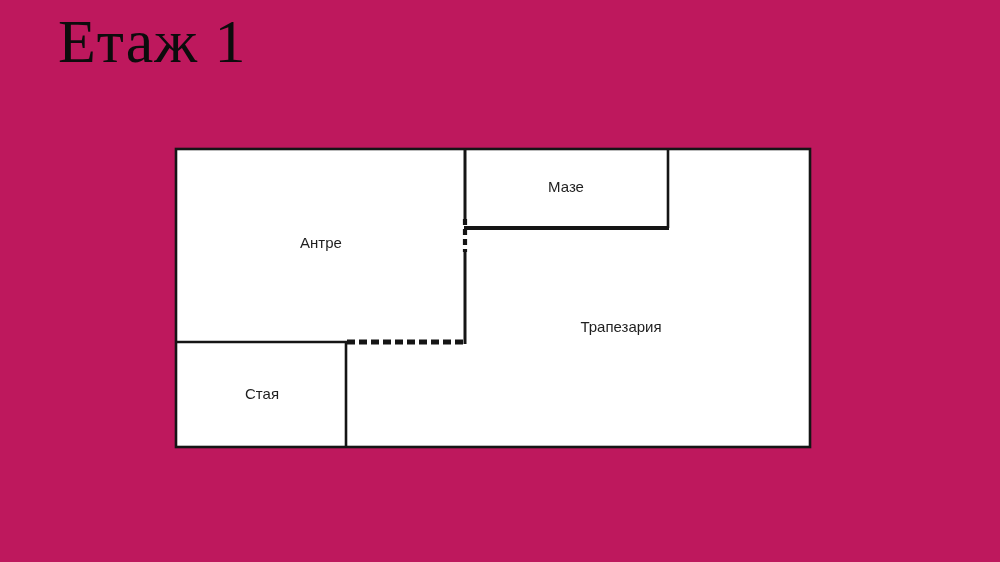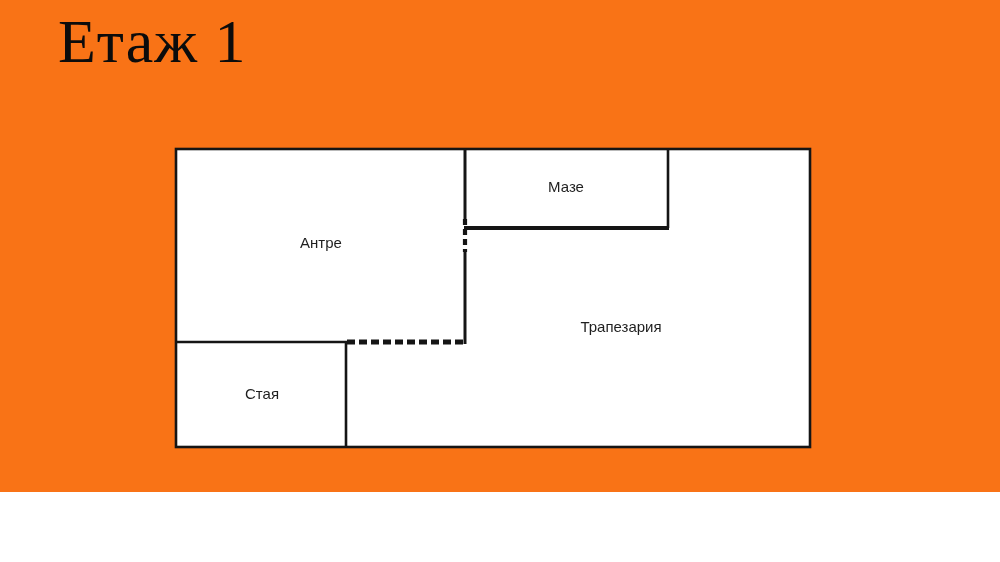--- a/index.html
+++ b/index.html
@@ -3,22 +3,22 @@
 <meta charset="utf-8">
 <style>
   html, body {
     margin: 0;
     padding: 0;
     background: #ffffff;
   }
   .page {
     position: relative;
     width: 1000px;
-    height: 492px;
-    background: #f97316;
+    height: 562px;
+    background: #be185d;
     overflow: hidden;
     font-family: "Liberation Sans", sans-serif;
   }
   .floor-title {
     position: absolute;
     left: 58px;
     top: 6px;
     font-family: "Liberation Serif", "DejaVu Serif", serif;
     font-size: 62px;
     font-weight: 500;

